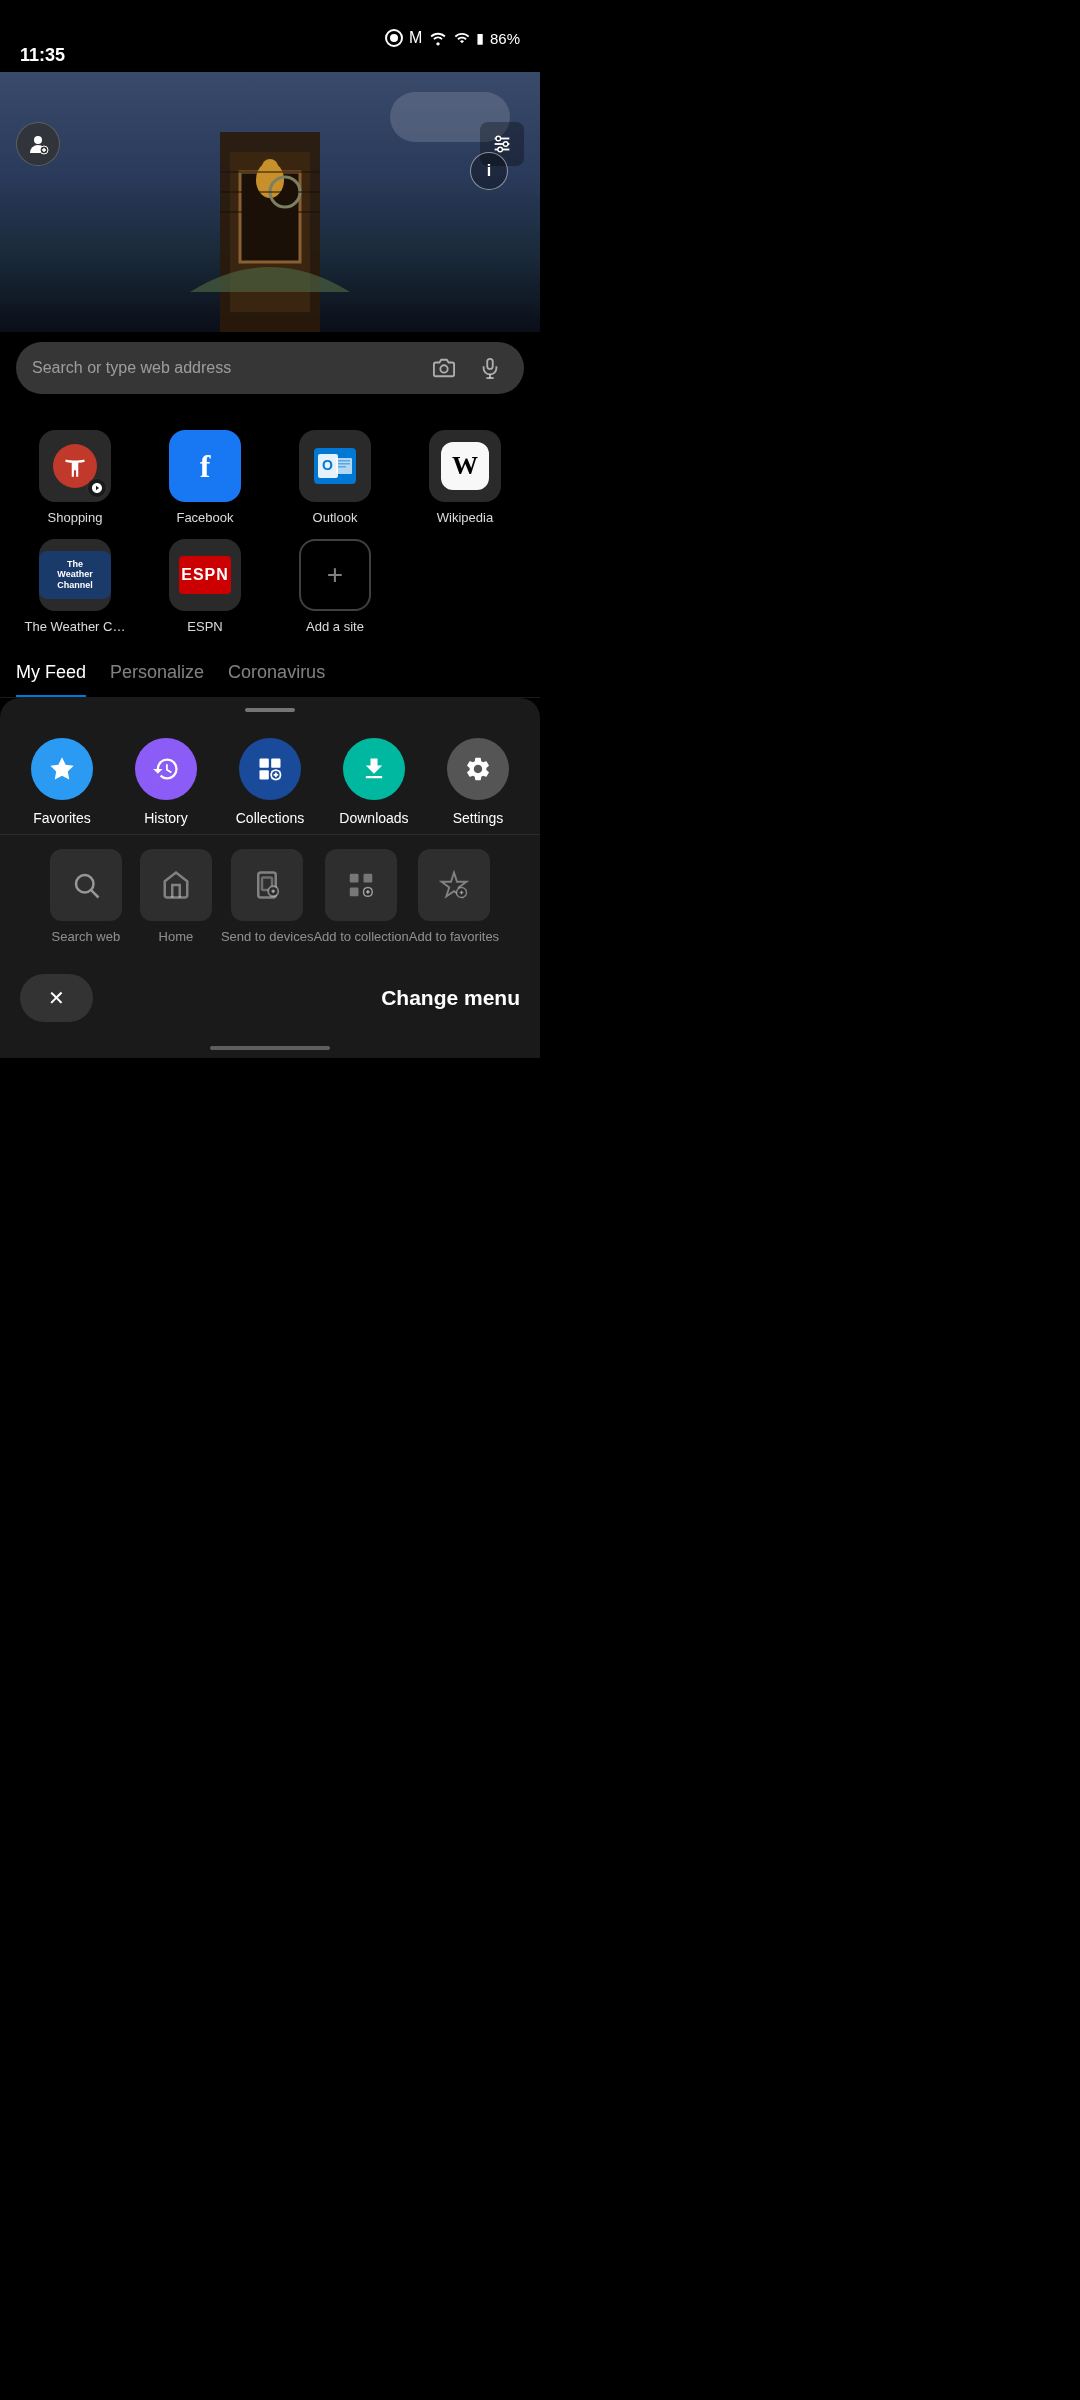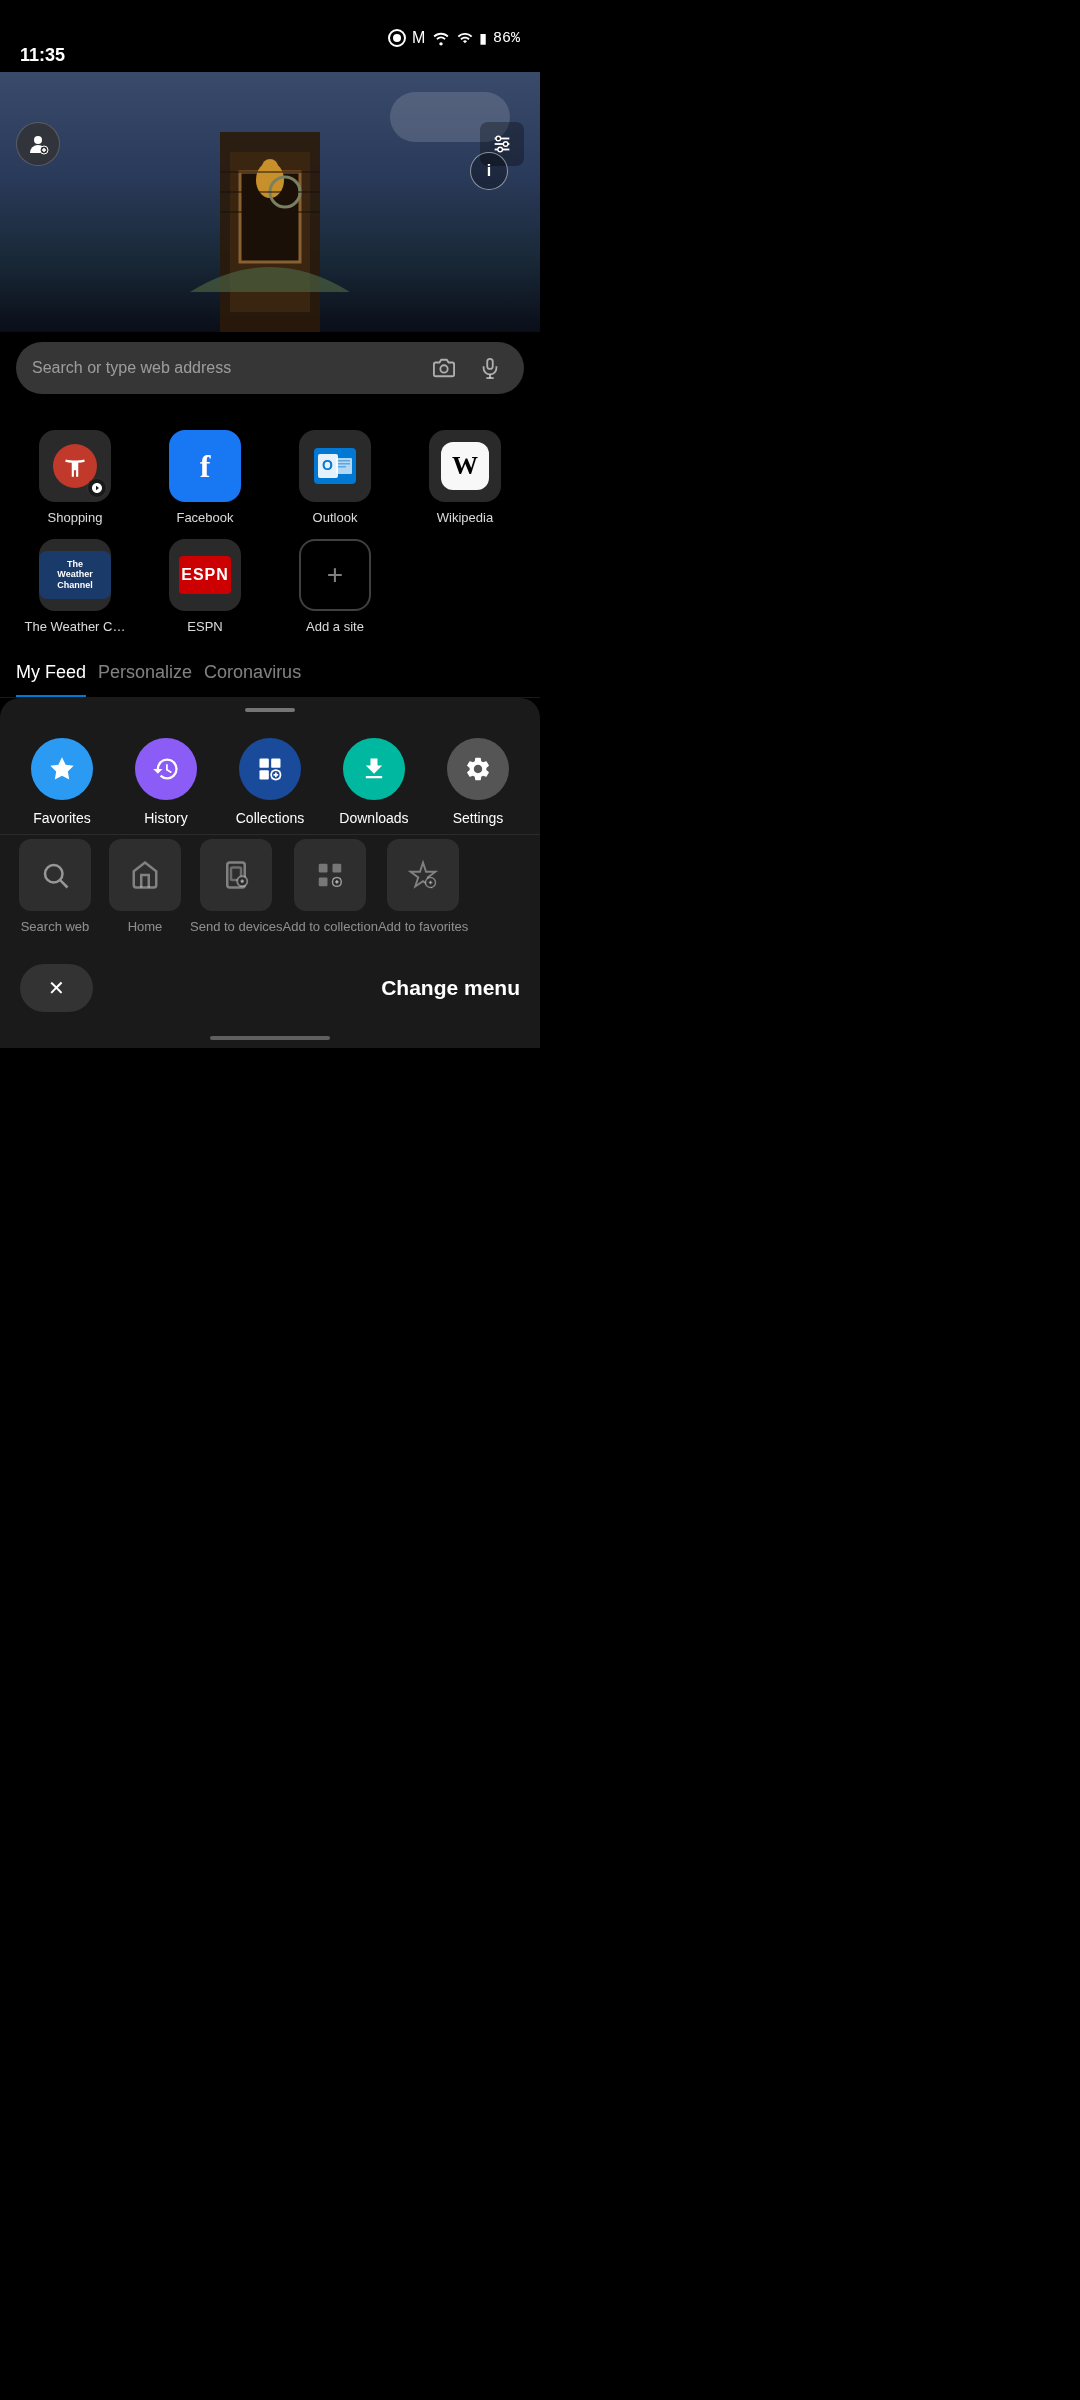--- a/index.html
+++ b/index.html
@@ -32,21 +32,20 @@
     .status-icons {
       display: flex;
       align-items: center;
       gap: 6px;
       font-size: 14px;
       color: #fff;
     }
     .status-battery {
       font-size: 15px;
       font-weight: 500;
-      font-family: Liberation Mono, monospace;
     }
 
     
     .hero-area {
       position: relative;
       width: 100%;
       height: 260px;
       background: linear-gradient(180deg, #1a0e00 0%, #2a1800 30%, #3a2510 60%, #1a1200 100%);
       overflow: hidden;
     }
@@ -191,21 +190,21 @@
       display: flex; align-items: center; justify-content: center;
       font-size: 10px;
       border: 1.5px solid #333;
     }
 
     
     .feed-tabs {
       background: rgba(0,0,0,0.9);
       padding: 16px 16px 0;
       display: flex;
-      gap: 12px;
+      gap: 24px;
       border-bottom: 1px solid rgba(255,255,255,0.1);
     }
     .feed-tab {
       font-size: 18px;
       font-weight: 500;
       padding-bottom: 12px;
       cursor: pointer;
       color: rgba(255,255,255,0.5);
       border-bottom: 2px solid transparent;
     }
@@ -254,22 +253,22 @@
     .icon-gray { background: #555; }
     .menu-main-label {
       font-size: 14px;
       color: #fff;
       text-align: center;
     }
 
     
     .menu-secondary-row {
       display: flex;
-      justify-content: flex-start;
-      padding: 4px 10px 16px;
+      justify-content: center;
+      padding: 14px 10px 16px;
       border-top: 1px solid rgba(255,255,255,0.08);
     }
     .menu-sec-item {
       display: flex;
       flex-direction: column;
       align-items: center;
       gap: 8px;
       cursor: pointer;
       min-width: 90px;
     }

